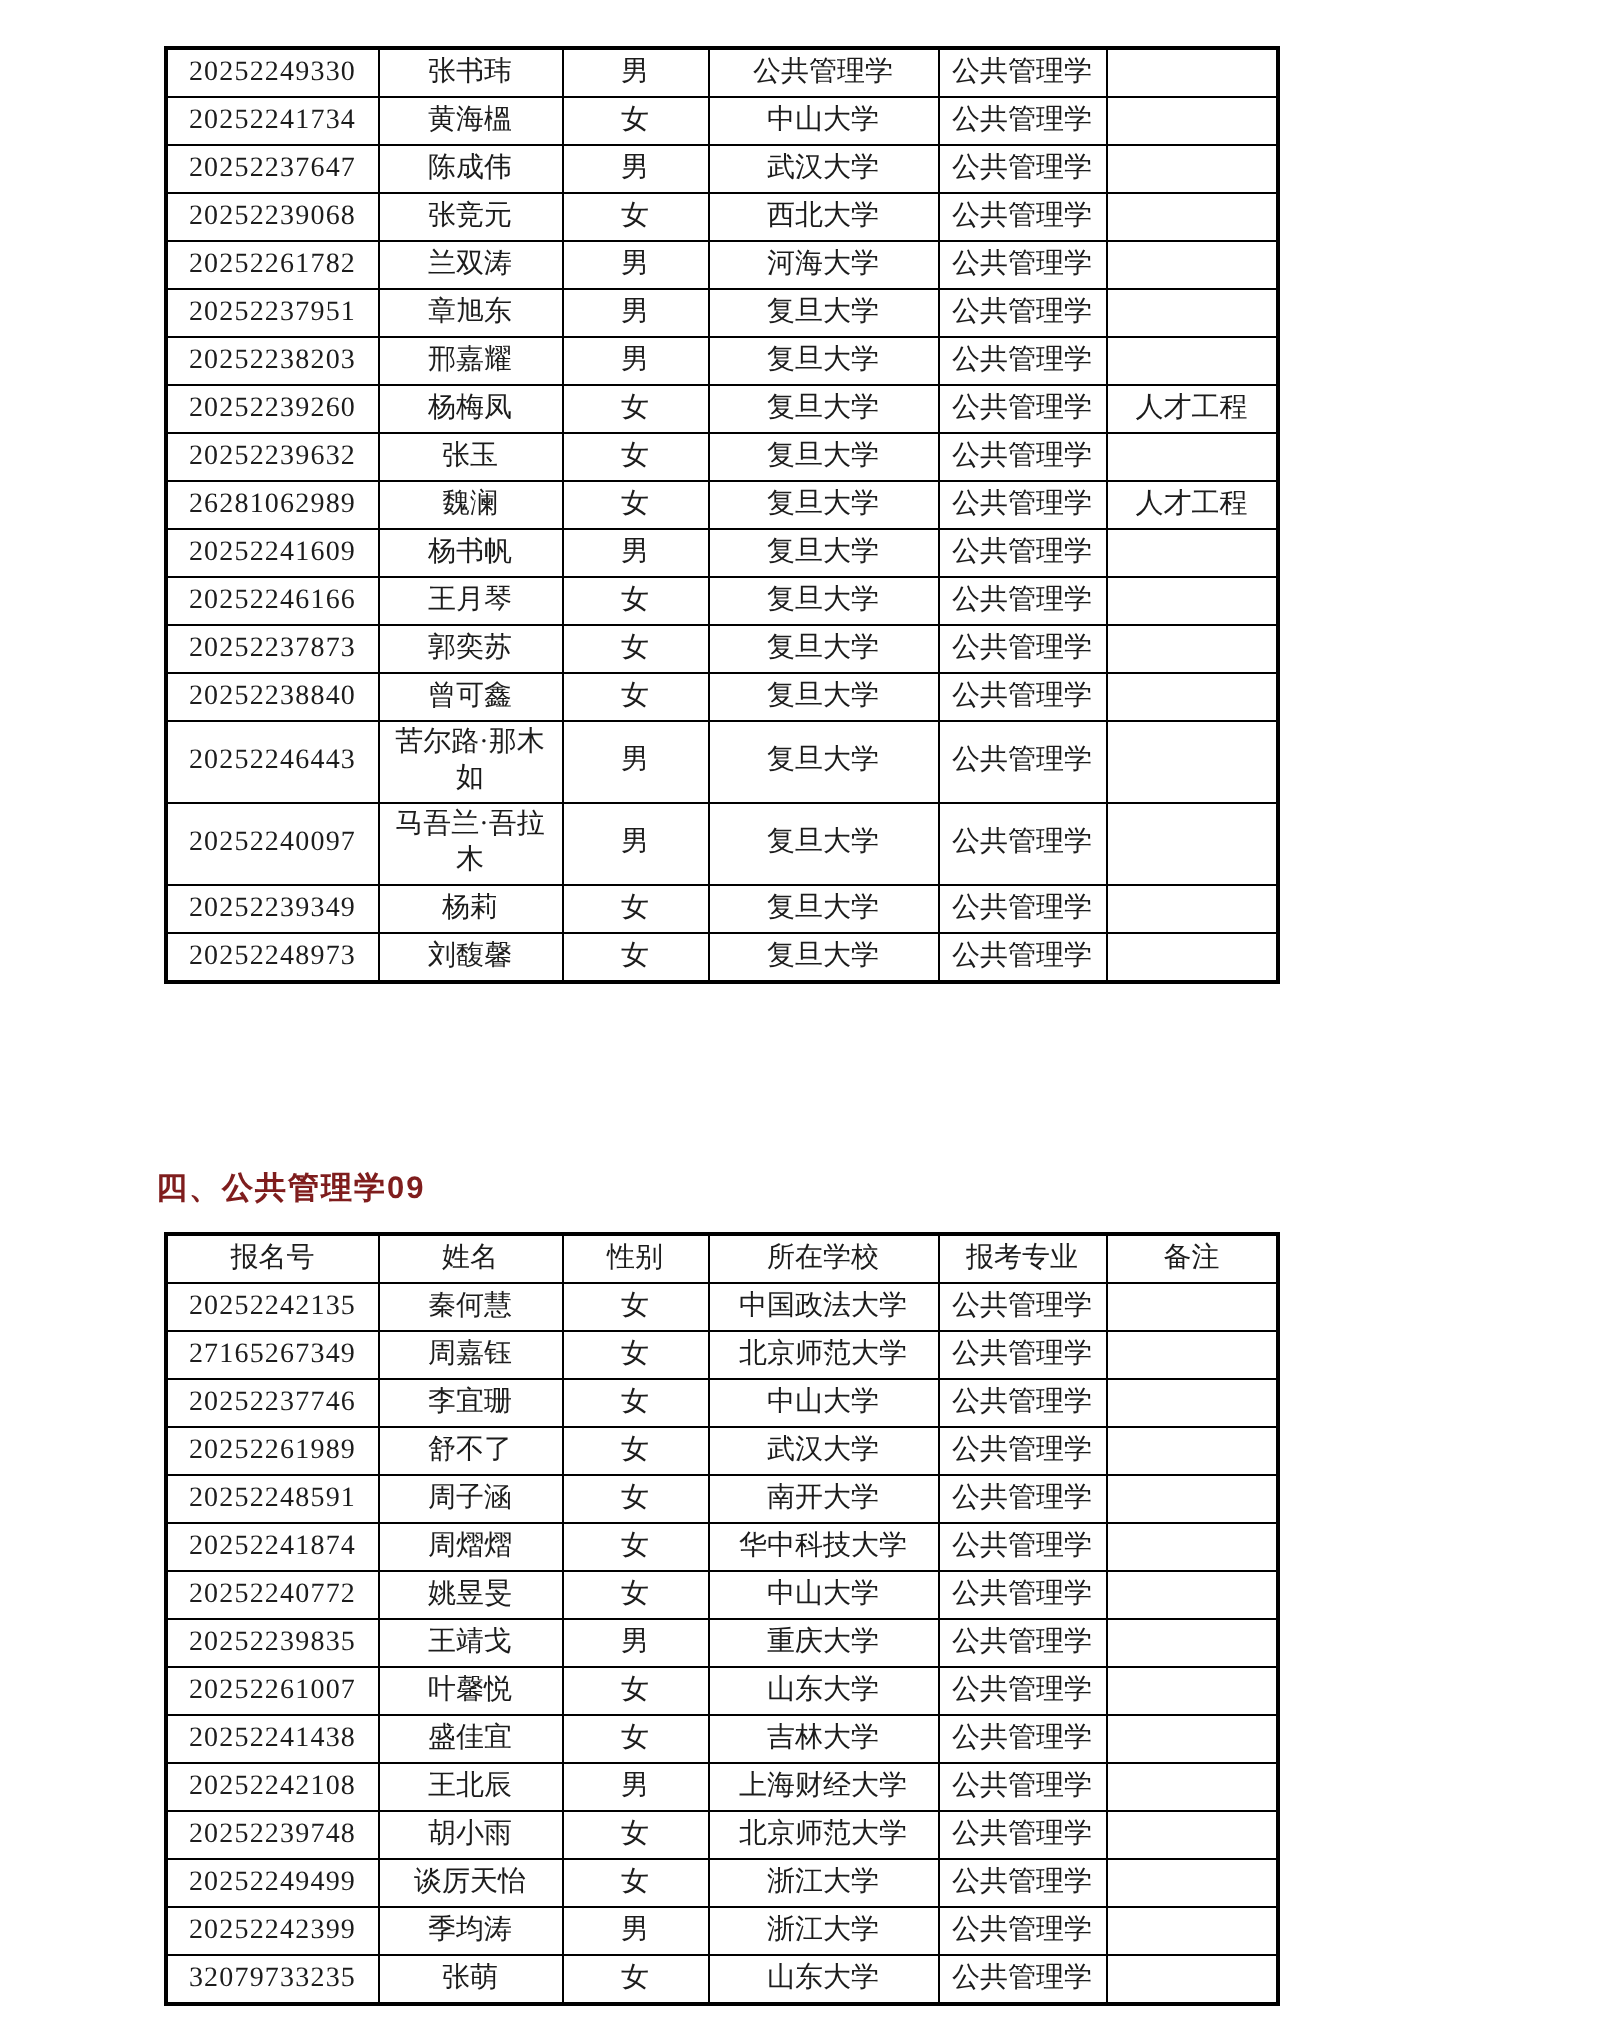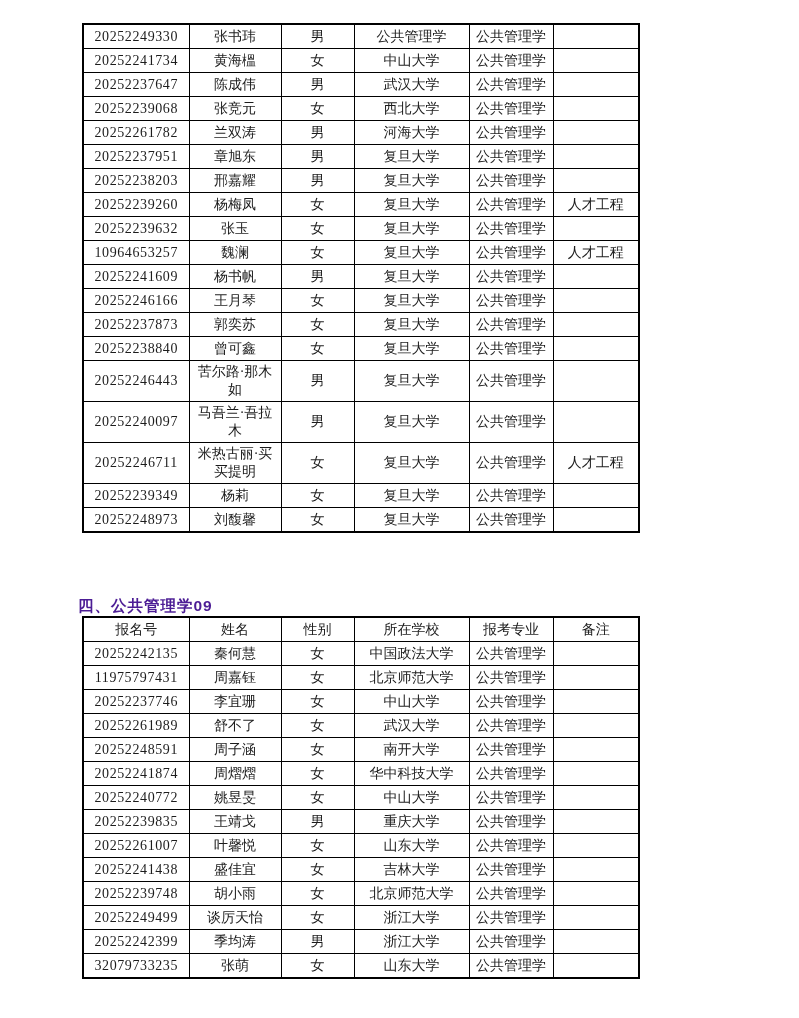--- a/index.html
+++ b/index.html
@@ -34,23 +34,22 @@
   td.c-reg { letter-spacing:0.6px; }
   td.c-name { padding:2px 6px; }
   .t1 { top:23px; left:82px; }
   .t2 { top:616px; left:82px; }
   .section-heading {
     position:absolute;
     top:584px; left:78px;
     font-family:"Liberation Sans","DejaVu Sans",sans-serif;
     font-weight:bold;
     font-size:15.5px;
-    color:#4c1d95;
+    color:#7f1d1d;
     letter-spacing:1px;
-    margin-top:12px;
   }
 </style>
 </head>
 <body>
 
 <div class="page">
 
   <table class="tbl t1">
     <colgroup>
       <col style="width:106px">
@@ -127,21 +126,21 @@
         </tr>
         <tr>
           <td class="c-reg">20252239632</td>
           <td class="c-name">张玉</td>
           <td class="c-gender">女</td>
           <td class="c-school">复旦大学</td>
           <td class="c-major">公共管理学</td>
           <td class="c-note"></td>
         </tr>
         <tr>
-          <td class="c-reg">10964653257</td>
+          <td class="c-reg">26281062989</td>
           <td class="c-name">魏澜</td>
           <td class="c-gender">女</td>
           <td class="c-school">复旦大学</td>
           <td class="c-major">公共管理学</td>
           <td class="c-note">人才工程</td>
         </tr>
         <tr>
           <td class="c-reg">20252241609</td>
           <td class="c-name">杨书帆</td>
           <td class="c-gender">男</td>
@@ -181,28 +180,20 @@
           <td class="c-major">公共管理学</td>
           <td class="c-note"></td>
         </tr>
         <tr>
           <td class="c-reg">20252240097</td>
           <td class="c-name">马吾兰·吾拉木</td>
           <td class="c-gender">男</td>
           <td class="c-school">复旦大学</td>
           <td class="c-major">公共管理学</td>
           <td class="c-note"></td>
-        </tr>
-        <tr>
-          <td class="c-reg">20252246711</td>
-          <td class="c-name">米热古丽·买买提明</td>
-          <td class="c-gender">女</td>
-          <td class="c-school">复旦大学</td>
-          <td class="c-major">公共管理学</td>
-          <td class="c-note">人才工程</td>
         </tr>
         <tr>
           <td class="c-reg">20252239349</td>
           <td class="c-name">杨莉</td>
           <td class="c-gender">女</td>
           <td class="c-school">复旦大学</td>
           <td class="c-major">公共管理学</td>
           <td class="c-note"></td>
         </tr>
         <tr>
@@ -240,21 +231,21 @@
     <tbody>
         <tr>
           <td class="c-reg">20252242135</td>
           <td class="c-name">秦何慧</td>
           <td class="c-gender">女</td>
           <td class="c-school">中国政法大学</td>
           <td class="c-major">公共管理学</td>
           <td class="c-note"></td>
         </tr>
         <tr>
-          <td class="c-reg">11975797431</td>
+          <td class="c-reg">27165267349</td>
           <td class="c-name">周嘉钰</td>
           <td class="c-gender">女</td>
           <td class="c-school">北京师范大学</td>
           <td class="c-major">公共管理学</td>
           <td class="c-note"></td>
         </tr>
         <tr>
           <td class="c-reg">20252237746</td>
           <td class="c-name">李宜珊</td>
           <td class="c-gender">女</td>
@@ -312,20 +303,28 @@
         </tr>
         <tr>
           <td class="c-reg">20252241438</td>
           <td class="c-name">盛佳宜</td>
           <td class="c-gender">女</td>
           <td class="c-school">吉林大学</td>
           <td class="c-major">公共管理学</td>
           <td class="c-note"></td>
         </tr>
         <tr>
+          <td class="c-reg">20252242108</td>
+          <td class="c-name">王北辰</td>
+          <td class="c-gender">男</td>
+          <td class="c-school">上海财经大学</td>
+          <td class="c-major">公共管理学</td>
+          <td class="c-note"></td>
+        </tr>
+        <tr>
           <td class="c-reg">20252239748</td>
           <td class="c-name">胡小雨</td>
           <td class="c-gender">女</td>
           <td class="c-school">北京师范大学</td>
           <td class="c-major">公共管理学</td>
           <td class="c-note"></td>
         </tr>
         <tr>
           <td class="c-reg">20252249499</td>
           <td class="c-name">谈厉天怡</td>

